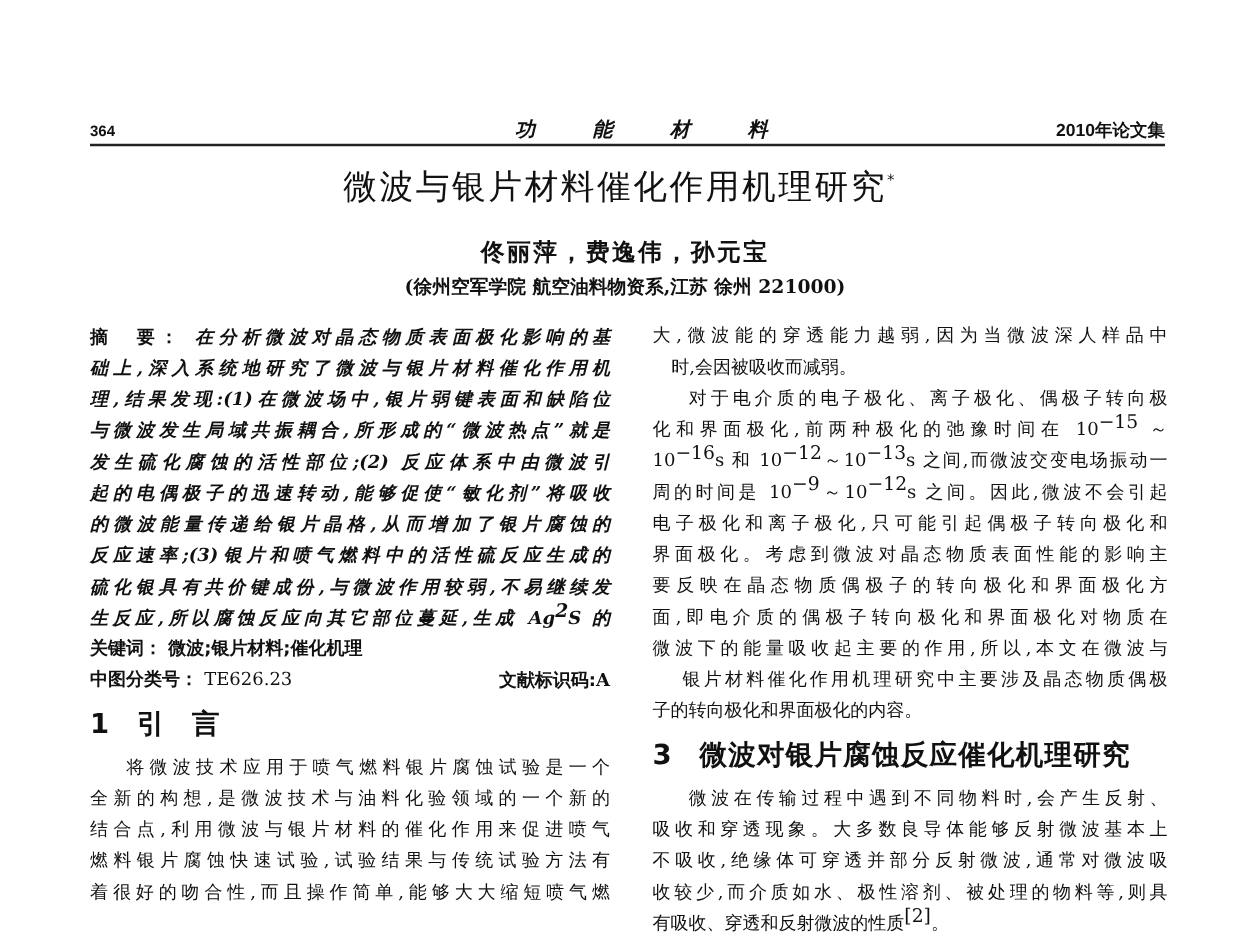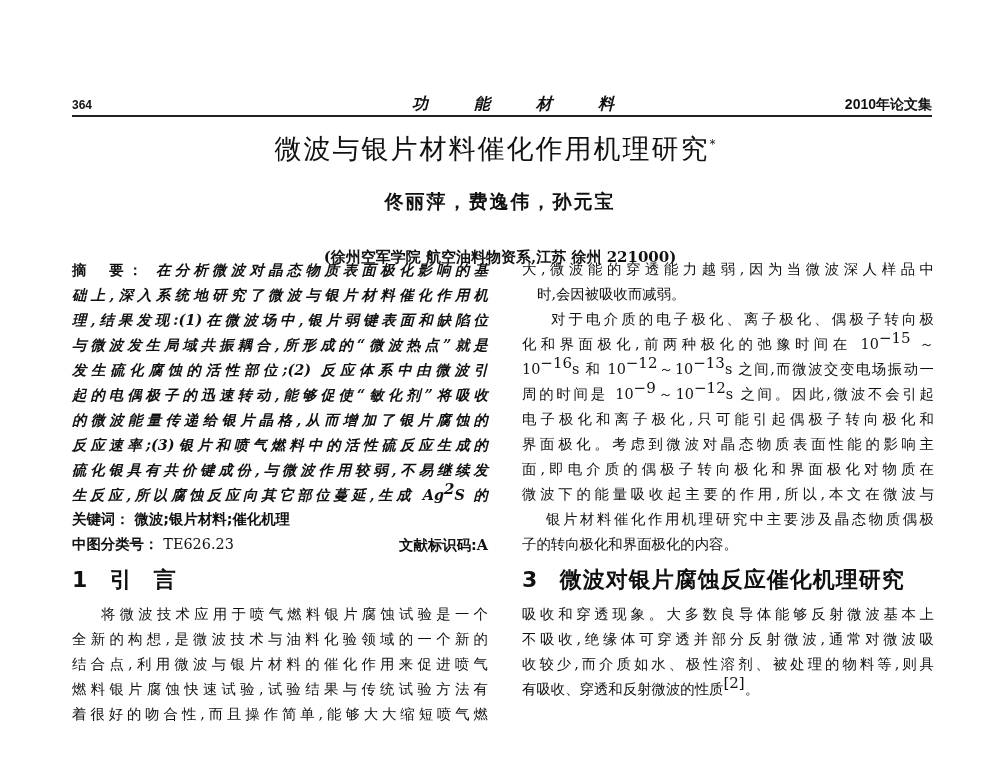--- a/index.html
+++ b/index.html
@@ -33,21 +33,21 @@
       font-family: "DejaVu Sans", sans-serif; font-size: 27px; font-weight: normal;
       letter-spacing: 2px;
     }
     .title sup { font-size: 12px; vertical-align: super; }
     .authors {
       position: absolute; left: 0; width: 1000px; top: 189px; text-align: center;
       font-size: 19px; letter-spacing: 2px; font-weight: bold;
     }
     .affiliation {
       position: absolute; left: 0; width: 1000px; top: 220px; text-align: center;
-      font-size: 15px; font-weight: bold; margin-top: 28px;
+      font-size: 15px; font-weight: bold;
     }
     .col {
       position: absolute; top: 257px;
       font-size: 14.4px; line-height: 25px;
     }
     .col-left { left: 72px; width: 416px; }
     .col-right { left: 522px; width: 412px; }
     .line {
       display: block; white-space: nowrap; height: 25px;
       text-align: justify; text-align-last: justify;
@@ -135,28 +135,30 @@
     <span>化和界面极化,前两种极化的弛豫时间在 10</span><sup class="s">−15</sup><span> ～</span>
   </div>
   <div class="line" style="font-weight:normal;">
     <span>10</span><sup class="s">−16</sup><span>s 和 10</span><sup class="s">−12</sup><span>～10</span><sup class="s">−13</sup><span>s 之间,而微波交变电场振动一</span>
   </div>
   <div class="line" style="font-weight:normal;">
     <span>周的时间是 10</span><sup class="s">−9</sup><span>～10</span><sup class="s">−12</sup><span>s 之间。因此,微波不会引起</span>
   </div>
   <span class="line" style="font-weight:normal;">电子极化和离子极化,只可能引起偶极子转向极化和</span>
   <span class="line" style="font-weight:normal;">界面极化。考虑到微波对晶态物质表面性能的影响主</span>
+  <span class="line" style="font-weight:normal;">要反映在晶态物质偶极子的转向极化和界面极化方</span>
   <span class="line" style="font-weight:normal;">面,即电介质的偶极子转向极化和界面极化对物质在</span>
   <span class="line" style="font-weight:normal;">微波下的能量吸收起主要的作用,所以,本文在微波与</span>
   <span class="line" style="font-weight:normal;margin-left:24px;">银片材料催化作用机理研究中主要涉及晶态物质偶极</span>
   <span class="line last" style="font-weight:normal;">子的转向极化和界面极化的内容。</span>
 
   <div class="section-heading">
     <span class="num">3</span>
     <span class="txt" style="letter-spacing:1px;">微波对银片腐蚀反应催化机理研究</span>
   </div>
+  <span class="line indent" style="font-weight:normal;">微波在传输过程中遇到不同物料时,会产生反射、</span>
   <span class="line" style="font-weight:normal;">吸收和穿透现象。大多数良导体能够反射微波基本上</span>
   <span class="line" style="font-weight:normal;">不吸收,绝缘体可穿透并部分反射微波,通常对微波吸</span>
   <span class="line" style="font-weight:normal;">收较少,而介质如水、极性溶剂、被处理的物料等,则具</span>
   <div class="line last" style="font-weight:normal;">
     <span>有吸收、穿透和反射微波的性质</span><sup class="s">[2]</sup><span>。</span>
   </div>
 </div>
 
 </body></html>

